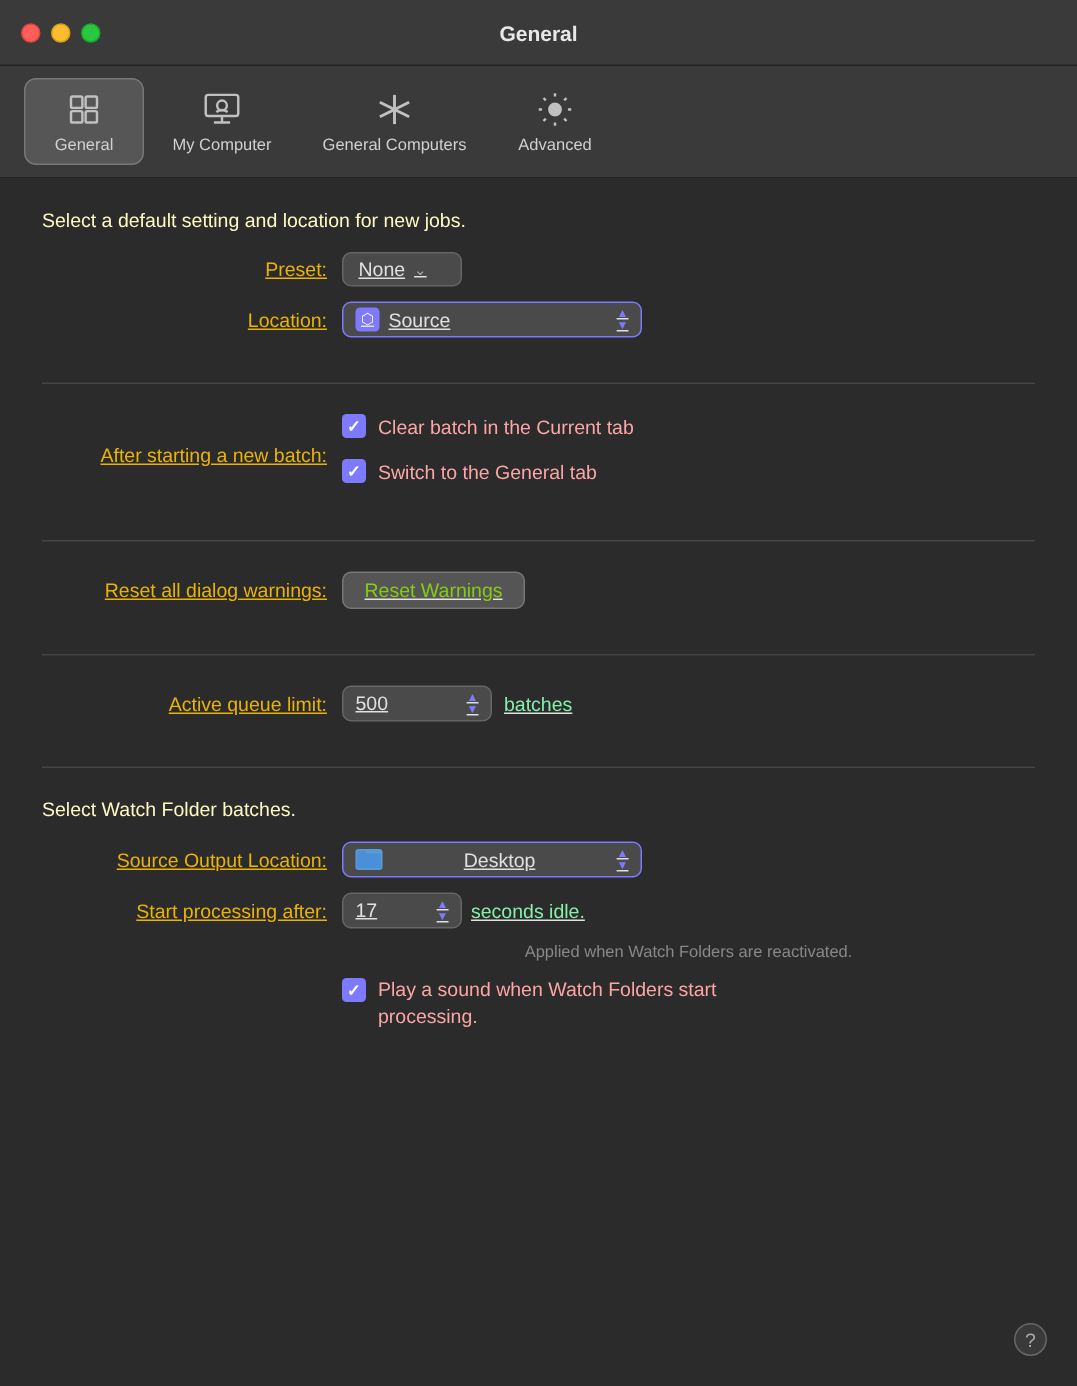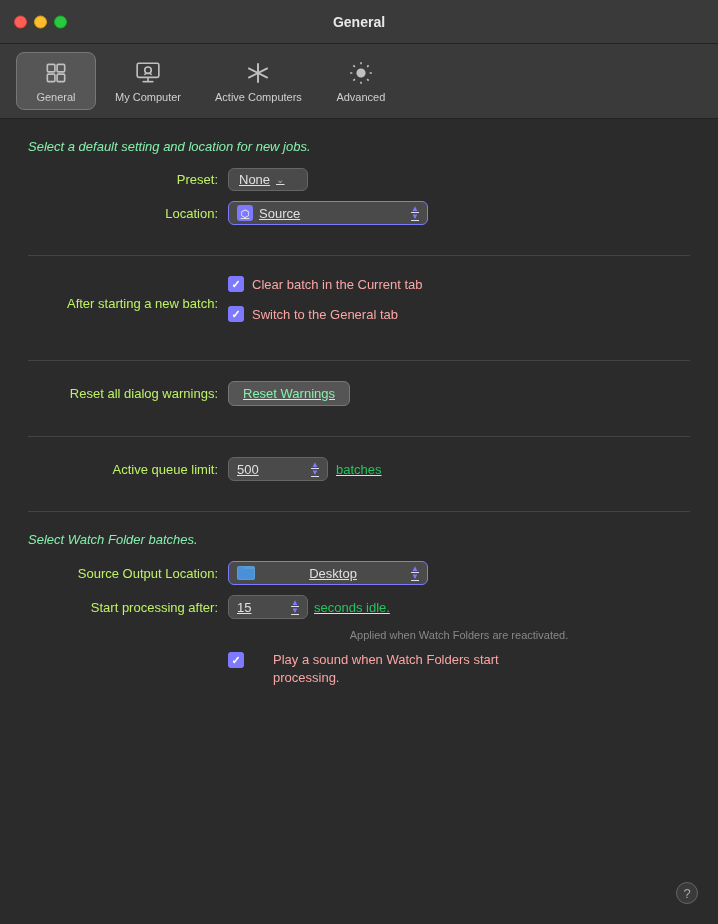--- a/index.html
+++ b/index.html
@@ -115,24 +115,25 @@
     }
 
     .form-row {
       display: flex;
       align-items: center;
       margin-bottom: 10px;
     }
 
     .form-label {
       text-align: right;
-      color: #bef264;
+      color: #eab308;
       font-size: 13px;
       min-width: 200px;
       padding-right: 10px;
+      text-decoration: underline;
     }
 
     .form-control {
       display: flex;
       align-items: center;
       gap: 8px;
       text-decoration: underline;
     }
 
     
@@ -157,21 +158,21 @@
 
     
     .spinner-btn {
       background: #4a4a4a;
       border: 1px solid #666;
       border-radius: 6px;
       color: #e0e0e0;
       font-size: 13px;
       padding: 3px 8px;
       display: flex;
-      align-items: center;
+      align-items: flex-start;
       gap: 2px;
       cursor: pointer;
       min-width: 100px;
       justify-content: space-between;
     }
 
     .spinner-arrows {
       display: flex;
       flex-direction: column;
       margin-left: 4px;
@@ -255,29 +256,29 @@
     .checkbox-label {
       font-size: 13px;
       color: #fca5a5;
     }
 
     
     .reset-btn {
       background: #555;
       border: 1px solid #777;
       border-radius: 6px;
+      color: #84cc16;
+      font-size: 13px;
+      padding: 4px 14px;
+      cursor: pointer;
+    }
+
+    
+    .units-text {
       color: #86efac;
-      font-size: 13px;
-      padding: 4px 14px;
-      cursor: pointer;
-    }
-
-    
-    .units-text {
-      color: #22c55e;
       font-size: 13px;
     }
 
     
     .desktop-dropdown {
       background: #4a4a4a;
       border: 1px solid #7e7aff;
       border-radius: 6px;
       color: #e0e0e0;
       font-size: 13px;
@@ -327,23 +328,22 @@
       color: #aaa;
       display: flex;
       align-items: center;
       justify-content: center;
       font-size: 13px;
       cursor: pointer;
     }
 
     .section-header-text {
       font-size: 13px;
-      color: #86efac;
+      color: #fef9c3;
       margin-bottom: 14px;
-      font-style: italic;
     }
 
     .after-batch-section {
       padding-left: 0;
     }
 
     .checkbox-area {
       display: flex;
       flex-direction: column;
       gap: 6px;
@@ -389,21 +389,21 @@
   </div>
 
   <div class="toolbar-item">
     <div class="toolbar-icon">
       <svg viewBox="0 0 24 24" fill="none" stroke-width="1.8" stroke="#c0c0c0">
         <line x1="12" y1="3" x2="12" y2="21"></line>
         <line x1="3" y1="7.5" x2="21" y2="16.5"></line>
         <line x1="21" y1="7.5" x2="3" y2="16.5"></line>
       </svg>
     </div>
-    <span class="toolbar-label">Active Computers</span>
+    <span class="toolbar-label">General Computers</span>
   </div>
 
   <div class="toolbar-item">
     <div class="toolbar-icon">
       <svg viewBox="0 0 24 24" fill="none" stroke-width="1.5" stroke="#c0c0c0">
         <circle cx="12" cy="12" r="3.5"></circle>
         <path d="M12 2v2M12 20v2M2 12h2M20 12h2M4.93 4.93l1.41 1.41M17.66 17.66l1.41 1.41M4.93 19.07l1.41-1.41M17.66 6.34l1.41-1.41"></path>
       </svg>
     </div>
     <span class="toolbar-label">Advanced</span>
@@ -504,37 +504,37 @@
             <span>▼</span>
           </div>
         </div>
       </div>
     </div>
 
     <div class="form-row">
       <div class="form-label">Start processing after:</div>
       <div class="form-control after-idle-row">
         <div class="spinner-btn" style="min-width: 80px;">
-          <span>15</span>
+          <span>17</span>
           <div class="spinner-arrows">
             <span>▲</span>
             <span>▼</span>
           </div>
         </div>
         <span class="units-text">seconds idle.</span>
       </div>
     </div>
 
     <div class="hint-text">Applied when Watch Folders are reactivated.</div>
 
     <div class="form-row" style="margin-left: 200px; gap: 8px; align-items: flex-start;">
       <div class="checkbox" style="margin-top: 1px; flex-shrink:0;">
         <span class="checkmark">✓</span>
       </div>
-      <span class="checkbox-label" style="max-width: 260px; line-height: 1.4; margin-left: 21px;">Play a sound when Watch Folders start processing.</span>
+      <span class="checkbox-label" style="max-width: 260px; line-height: 1.4;">Play a sound when Watch Folders start processing.</span>
     </div>
   </div>
 
 </div>
 
 <div class="help-icon">
   <span>?</span>
 </div>
 
 </body></html>

